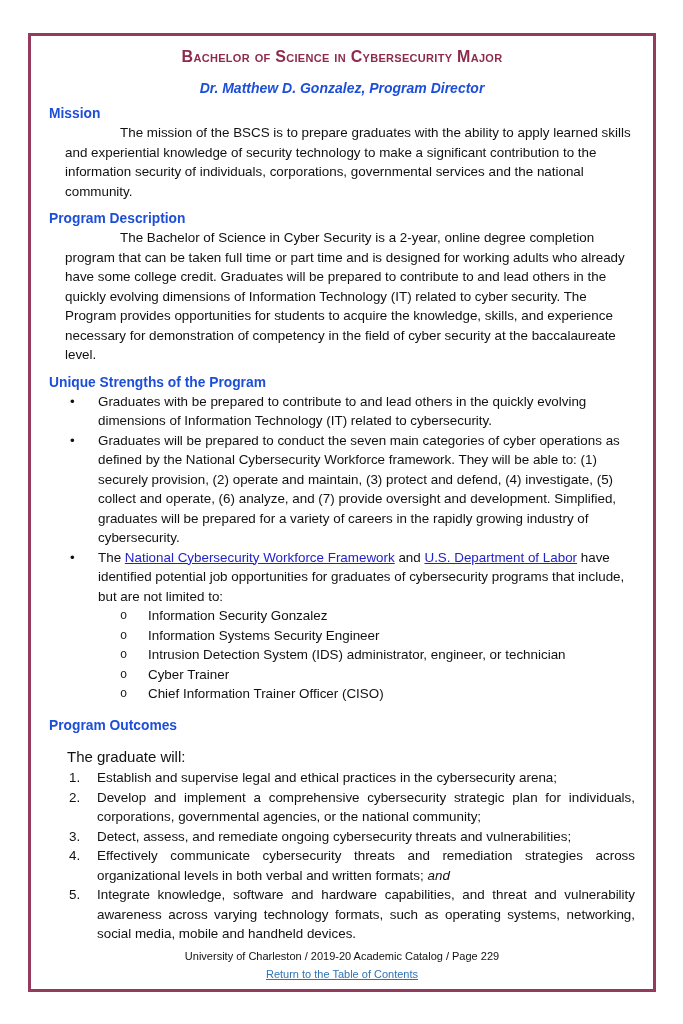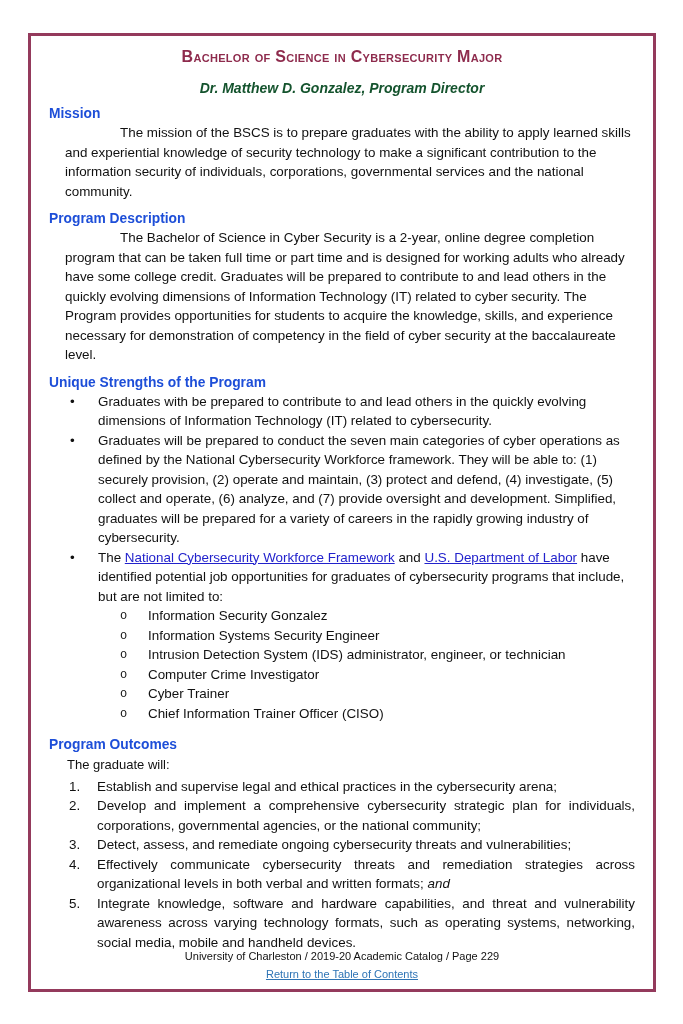--- a/index.html
+++ b/index.html
@@ -34,44 +34,44 @@
     font-variant: small-caps;
     letter-spacing: 0.3px;
     color: var(--accent-maroon, #8e2b4d);
   }
   p.subtitle {
     margin: 14px 0 0 0;
     text-align: center;
     font-size: 14px;
     font-weight: bold;
     font-style: italic;
-    color: #14532d;
+    color: #1d4ed8;
   }
   h2.heading {
     margin: 10px 0 2px 0;
     font-size: 13.8px;
     font-weight: bold;
     color: #1d4ed8;
   }
   h2.heading.more-space {
     margin-top: 14px;
   }
   p.body {
     margin: 2px 0 0 0;
     font-size: 13.4px;
     line-height: 19.5px;
   }
   p.body.indent {
     text-indent: 55px;
     margin-left: 16px;
   }
   p.intro {
-    margin: 3px 0 2px 0;
+    margin: 14px 0 2px 0;
     padding-left: 18px;
-    font-size: 13px;
+    font-size: 15px;
     line-height: 19.5px;
   }
   ul.bullets {
     list-style: none;
     margin: 2px 0 0 0;
     padding: 0;
     font-size: 13.4px;
     line-height: 19.5px;
   }
   ul.bullets > li {
@@ -165,21 +165,20 @@
     <h2 class="heading">Unique Strengths of the Program</h2>
     <ul class="bullets">
       <li><span>Graduates with be prepared to contribute to and lead others in the quickly evolving dimensions of Information Technology (IT) related to cybersecurity.</span></li>
       <li><span>Graduates will be prepared to conduct the seven main categories of cyber operations as defined by the National Cybersecurity Workforce framework. They will be able to: (1) securely provision, (2) operate and maintain, (3) protect and defend, (4) investigate, (5) collect and operate, (6) analyze, and (7) provide oversight and development. Simplified, graduates will be prepared for a variety of careers in the rapidly growing industry of cybersecurity.</span></li>
       <li>
         <span>The </span><a class="link">National Cybersecurity Workforce Framework</a><span> and </span><a class="link">U.S. Department of Labor</a><span> have identified potential job opportunities for graduates of cybersecurity programs that include, but are not limited to:</span>
         <ul class="jobs">
           <li><span>Information Security Gonzalez</span></li>
           <li><span>Information Systems Security Engineer</span></li>
           <li><span>Intrusion Detection System (IDS) administrator, engineer, or technician</span></li>
-          <li><span>Computer Crime Investigator</span></li>
           <li><span>Cyber Trainer</span></li>
           <li><span>Chief Information Trainer Officer (CISO)</span></li>
         </ul>
       </li>
     </ul>
 
     <h2 class="heading more-space">Program Outcomes</h2>
     <p class="intro">The graduate will:</p>
     <ol class="outcomes">
       <li><span>Establish and supervise legal and ethical practices in the cybersecurity arena;</span><em class="and"></em></li>

